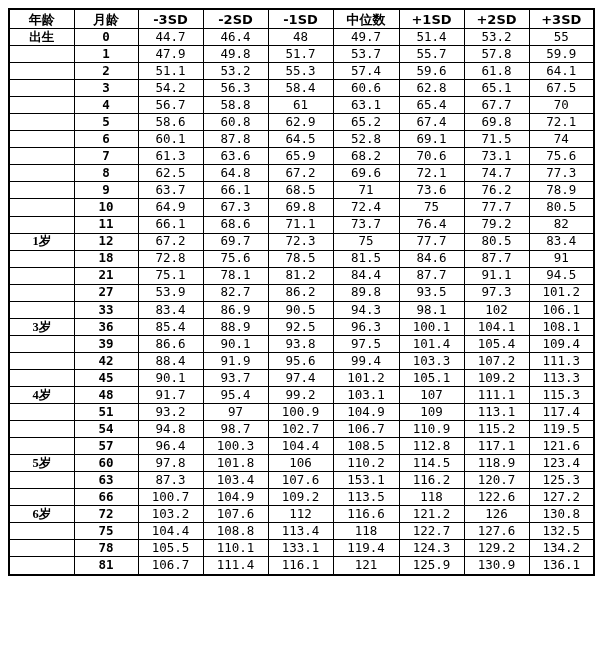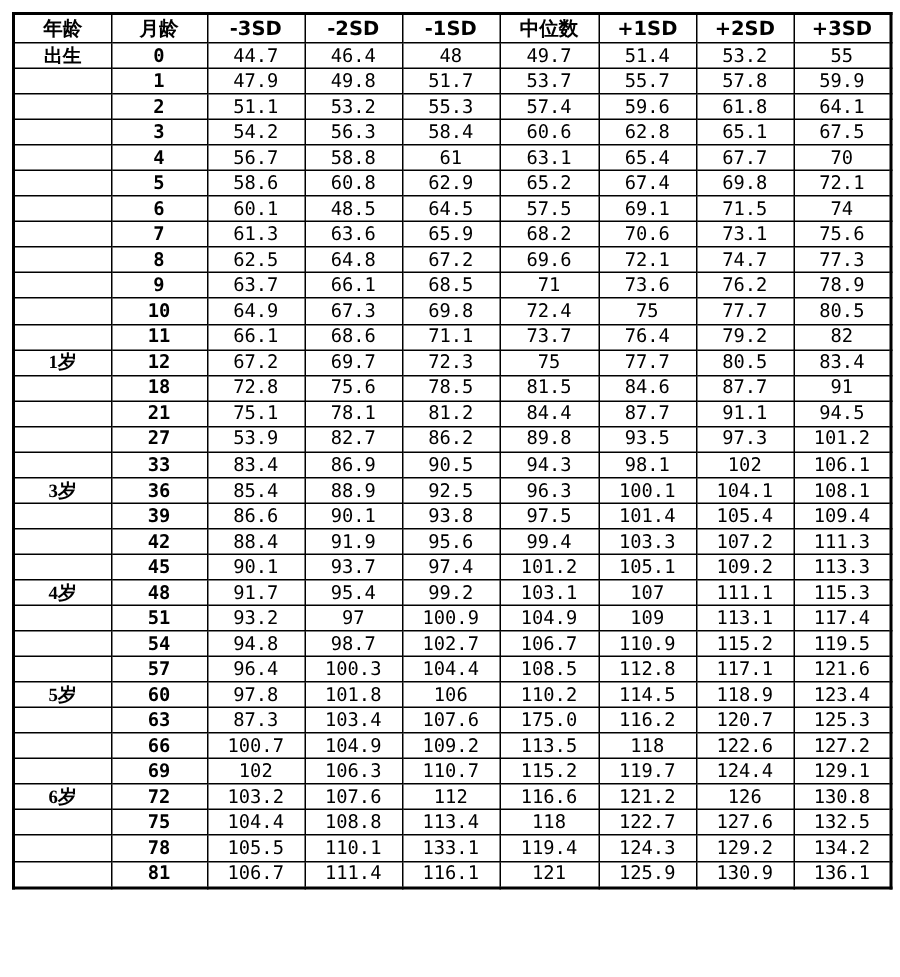--- a/index.html
+++ b/index.html
@@ -150,23 +150,23 @@
           <td>62.9</td>
           <td>65.2</td>
           <td>67.4</td>
           <td>69.8</td>
           <td>72.1</td>
         </tr>
         <tr>
           <td class="age-cell"></td>
           <td class="month-cell">6</td>
           <td>60.1</td>
-          <td>48.5</td>
+          <td>87.8</td>
           <td>64.5</td>
-          <td>57.5</td>
+          <td>52.8</td>
           <td>69.1</td>
           <td>71.5</td>
           <td>74</td>
         </tr>
         <tr>
           <td class="age-cell"></td>
           <td class="month-cell">7</td>
           <td>61.3</td>
           <td>63.6</td>
           <td>65.9</td>
@@ -372,46 +372,35 @@
           <td>114.5</td>
           <td>118.9</td>
           <td>123.4</td>
         </tr>
         <tr>
           <td class="age-cell"></td>
           <td class="month-cell">63</td>
           <td>87.3</td>
           <td>103.4</td>
           <td>107.6</td>
-          <td>175.0</td>
+          <td>153.1</td>
           <td>116.2</td>
           <td>120.7</td>
           <td>125.3</td>
         </tr>
         <tr>
           <td class="age-cell"></td>
           <td class="month-cell">66</td>
           <td>100.7</td>
           <td>104.9</td>
           <td>109.2</td>
           <td>113.5</td>
           <td>118</td>
           <td>122.6</td>
           <td>127.2</td>
-        </tr>
-        <tr>
-          <td class="age-cell"></td>
-          <td class="month-cell">69</td>
-          <td>102</td>
-          <td>106.3</td>
-          <td>110.7</td>
-          <td>115.2</td>
-          <td>119.7</td>
-          <td>124.4</td>
-          <td>129.1</td>
         </tr>
         <tr>
           <td class="age-cell">6岁</td>
           <td class="month-cell">72</td>
           <td>103.2</td>
           <td>107.6</td>
           <td>112</td>
           <td>116.6</td>
           <td>121.2</td>
           <td>126</td>

